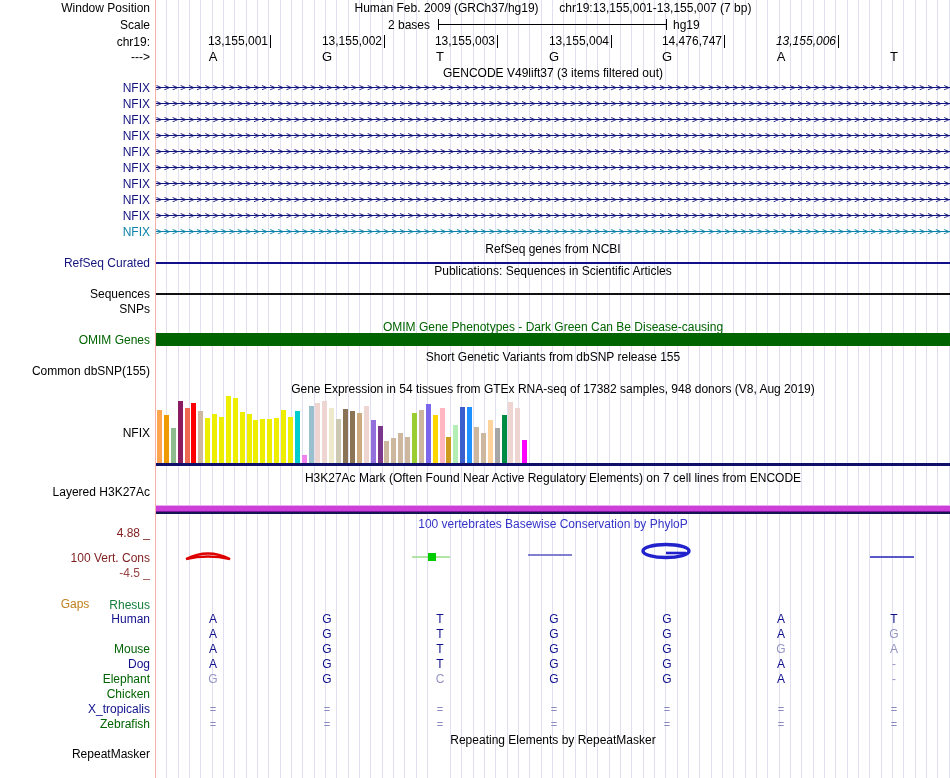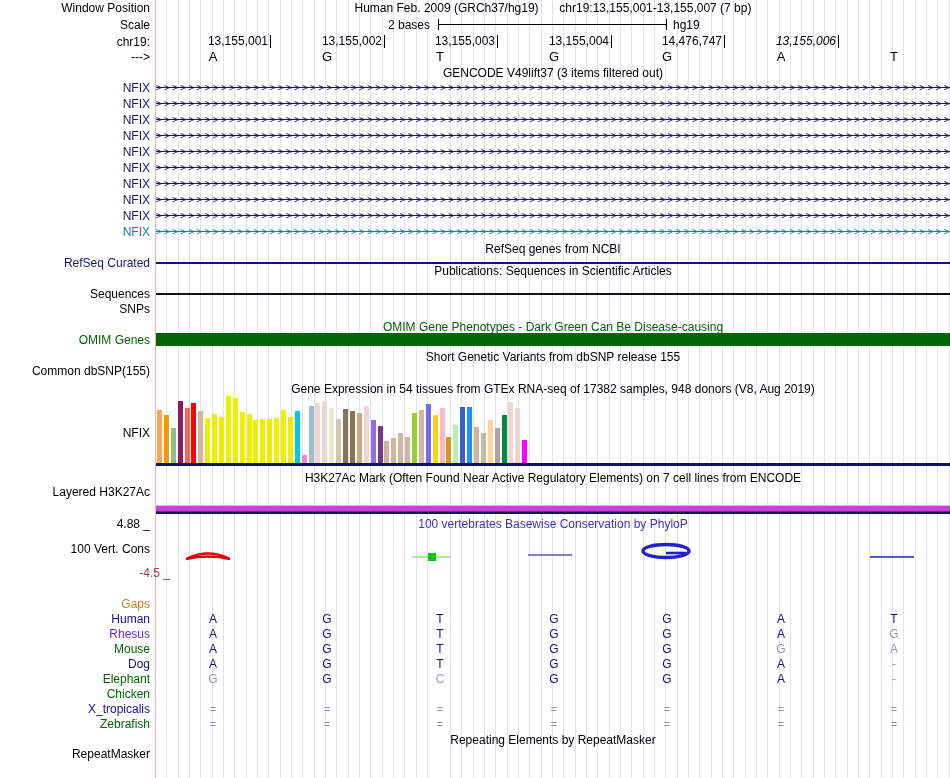--- a/index.html
+++ b/index.html
@@ -10,23 +10,23 @@
   .gridbg{
     position:absolute;left:156px;top:0;width:794px;height:778px;
     background:repeating-linear-gradient(to right,transparent 0px,transparent 10.34px,#e0e0f2 10.34px,#e0e0f2 11.34px);
   }
   .guideline{position:absolute;left:155px;top:0;width:1px;height:778px;background:#f6b0ac;}
   .lbl{position:absolute;left:0;width:150px;text-align:right;line-height:14px;white-space:nowrap;}
   .ttl{position:absolute;left:156px;width:794px;text-align:center;line-height:14px;white-space:nowrap;}
   .navy{color:#14147e;}
   .green{color:#006400;}
   .consblue{color:#3434c8;}
-  .conslbl{color:#000000;}
-  .consmin{color:#994444;padding-left:20px;}
-  .orange{color:#c08020;}
+  .conslbl{color:#7f1d1d;margin-top:9px;}
+  .consmin{color:#994444;}
+  .orange{color:#c08020;text-align:center;}
   .generow{position:absolute;left:156px;width:794px;height:16px;overflow:hidden;}
   .generow .gl{position:absolute;left:0;right:0;top:7px;border-top:1.5px solid currentColor;}
   .generow .ga{position:absolute;left:0;top:0;white-space:nowrap;font-family:"DejaVu Sans Mono",monospace;font-size:10px;letter-spacing:2.1px;line-height:16px;}
   .hline{position:absolute;left:156px;width:794px;}
   .tick{position:absolute;width:1px;height:13px;background:#000;top:35px;}
   .posnum{position:absolute;top:35px;line-height:13px;white-space:nowrap;}
   .baseletter{position:absolute;transform:translateX(-50%);line-height:14px;font-size:13px;}
   .mzletter{position:absolute;transform:translateX(-50%);line-height:14px;font-size:12px;}
   .mzd{color:#10108c;}
   .mzp{color:#9595c5;}
@@ -238,21 +238,21 @@
     </div>
     <div class="lbl" style="top: 225px; color: rgb(14, 130, 170);">NFIX</div>
     <div class="lbl" style="top: 612px; color: rgb(16, 16, 140);">Human</div>
     <div class="mzletter mzd" style="left: 213px; top: 612px;">A</div>
     <div class="mzletter mzd" style="left: 327px; top: 612px;">G</div>
     <div class="mzletter mzd" style="left: 440px; top: 612px;">T</div>
     <div class="mzletter mzd" style="left: 554px; top: 612px;">G</div>
     <div class="mzletter mzd" style="left: 667px; top: 612px;">G</div>
     <div class="mzletter mzd" style="left: 781px; top: 612px;">A</div>
     <div class="mzletter mzd" style="left: 894px; top: 612px;">T</div>
-    <div class="lbl" style="top: 627px; color: #6d28d9;">Rhesus</div>
+    <div class="lbl" style="top: 598px; color: #15803d;">Rhesus</div>
     <div class="mzletter mzd" style="left: 213px; top: 627px;">A</div>
     <div class="mzletter mzd" style="left: 327px; top: 627px;">G</div>
     <div class="mzletter mzd" style="left: 440px; top: 627px;">T</div>
     <div class="mzletter mzd" style="left: 554px; top: 627px;">G</div>
     <div class="mzletter mzd" style="left: 667px; top: 627px;">G</div>
     <div class="mzletter mzd" style="left: 781px; top: 627px;">A</div>
     <div class="mzletter mzp" style="left: 894px; top: 627px;">G</div>
     <div class="lbl" style="top: 642px; color: rgb(0, 100, 0);">Mouse</div>
     <div class="mzletter mzd" style="left: 213px; top: 642px;">A</div>
     <div class="mzletter mzd" style="left: 327px; top: 642px;">G</div>

